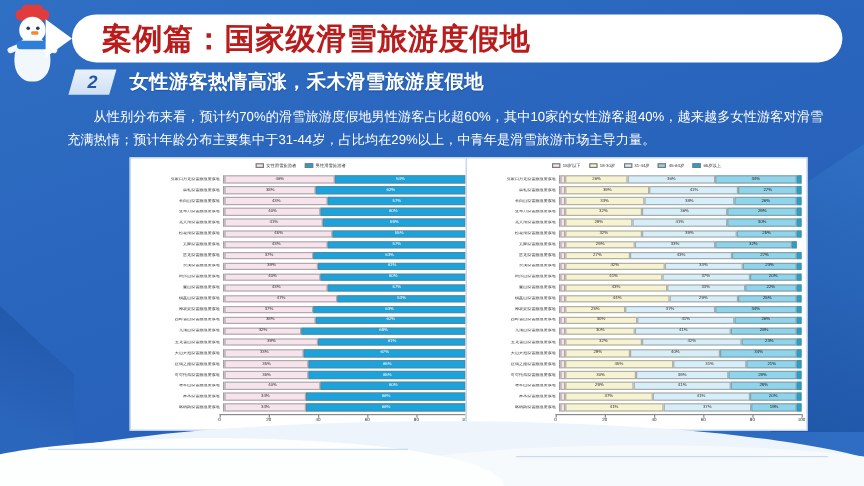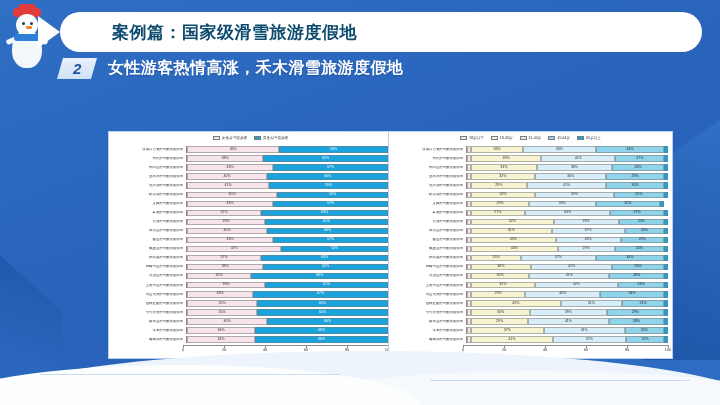--- a/index.html
+++ b/index.html
@@ -19,21 +19,21 @@
   
   .snow{position:absolute;left:0;right:0;bottom:0;height:62px;}
   .snow .s1{position:absolute;left:-20px;bottom:0;width:780px;height:54px;border-radius:50% 50% 0 0/100% 100% 0 0;background:#eef4fb;}
   .snow .s2{position:absolute;left:-60px;bottom:0;width:480px;height:40px;border-radius:50% 50% 0 0/100% 100% 0 0;background:#fdfefe;}
   .snow .s3{position:absolute;right:-80px;bottom:0;width:520px;height:34px;border-radius:50% 50% 0 0/100% 100% 0 0;background:#f7fafd;}
   .snow .ln{position:absolute;bottom:30px;height:1px;background:rgba(160,195,230,.55);}
 
   
   .hdr{position:absolute;left:60px;top:12px;right:18px;height:40px;
     background:#ffffff;border-radius:20px;display:flex;align-items:center;}
-  .hdr-title{font-size:17px;font-weight:700;color:#0c4a6e;margin-left:52px;letter-spacing:.5px;}
+  .hdr-title{font-size:25px;font-weight:700;color:#b91c1c;margin-left:25px;letter-spacing:.5px;}
   .arrow{position:absolute;left:38px;top:16px;width:0;height:0;
     border-top:16px solid transparent;border-bottom:16px solid transparent;border-left:22px solid #ffffff;}
 
   
   .mascot{position:absolute;left:6px;top:8px;width:42px;height:62px;}
   .mascot .body{position:absolute;left:6px;top:22px;width:30px;height:38px;border-radius:50% 50% 45% 45%;background:#f2f7fc;}
   .mascot .head{position:absolute;left:10px;top:6px;width:22px;height:22px;border-radius:50%;background:#fbfdff;}
   .mascot .hat{position:absolute;left:7px;top:0px;width:28px;height:9px;border-radius:4px;background:#e23b3b;}
   .mascot .hat2{position:absolute;left:12px;top:-4px;width:18px;height:8px;border-radius:4px 4px 0 0;background:#e23b3b;}
   .mascot .scarf{position:absolute;left:8px;top:26px;width:26px;height:7px;border-radius:3px;background:#2f7ed8;}
@@ -121,20 +121,21 @@
     <div class="hdr-title">案例篇：国家级滑雪旅游度假地</div>
   </div>
 
   <div class="sec">
     <div class="sec-num">
       <span>2</span>
     </div>
     <div class="sec-title">女性游客热情高涨，禾木滑雪旅游度假地</div>
   </div>
 
+  <div class="body-copy">从性别分布来看，预计约70%的滑雪旅游度假地男性游客占比超60%，其中10家的女性游客超40%，越来越多女性游客对滑雪充满热情；预计年龄分布主要集中于31-44岁，占比均在29%以上，中青年是滑雪旅游市场主导力量。</div>
 
   <div class="panel left">
     <div class="legend" id="lg-gender">
         <div class="it">
           <span class="sw" style="background: rgb(247, 227, 236);"></span>
           <span>女性滑雪旅游者</span>
         </div>
         <div class="it">
           <span class="sw" style="background: rgb(27, 163, 221);"></span>
           <span>男性滑雪旅游者</span>

